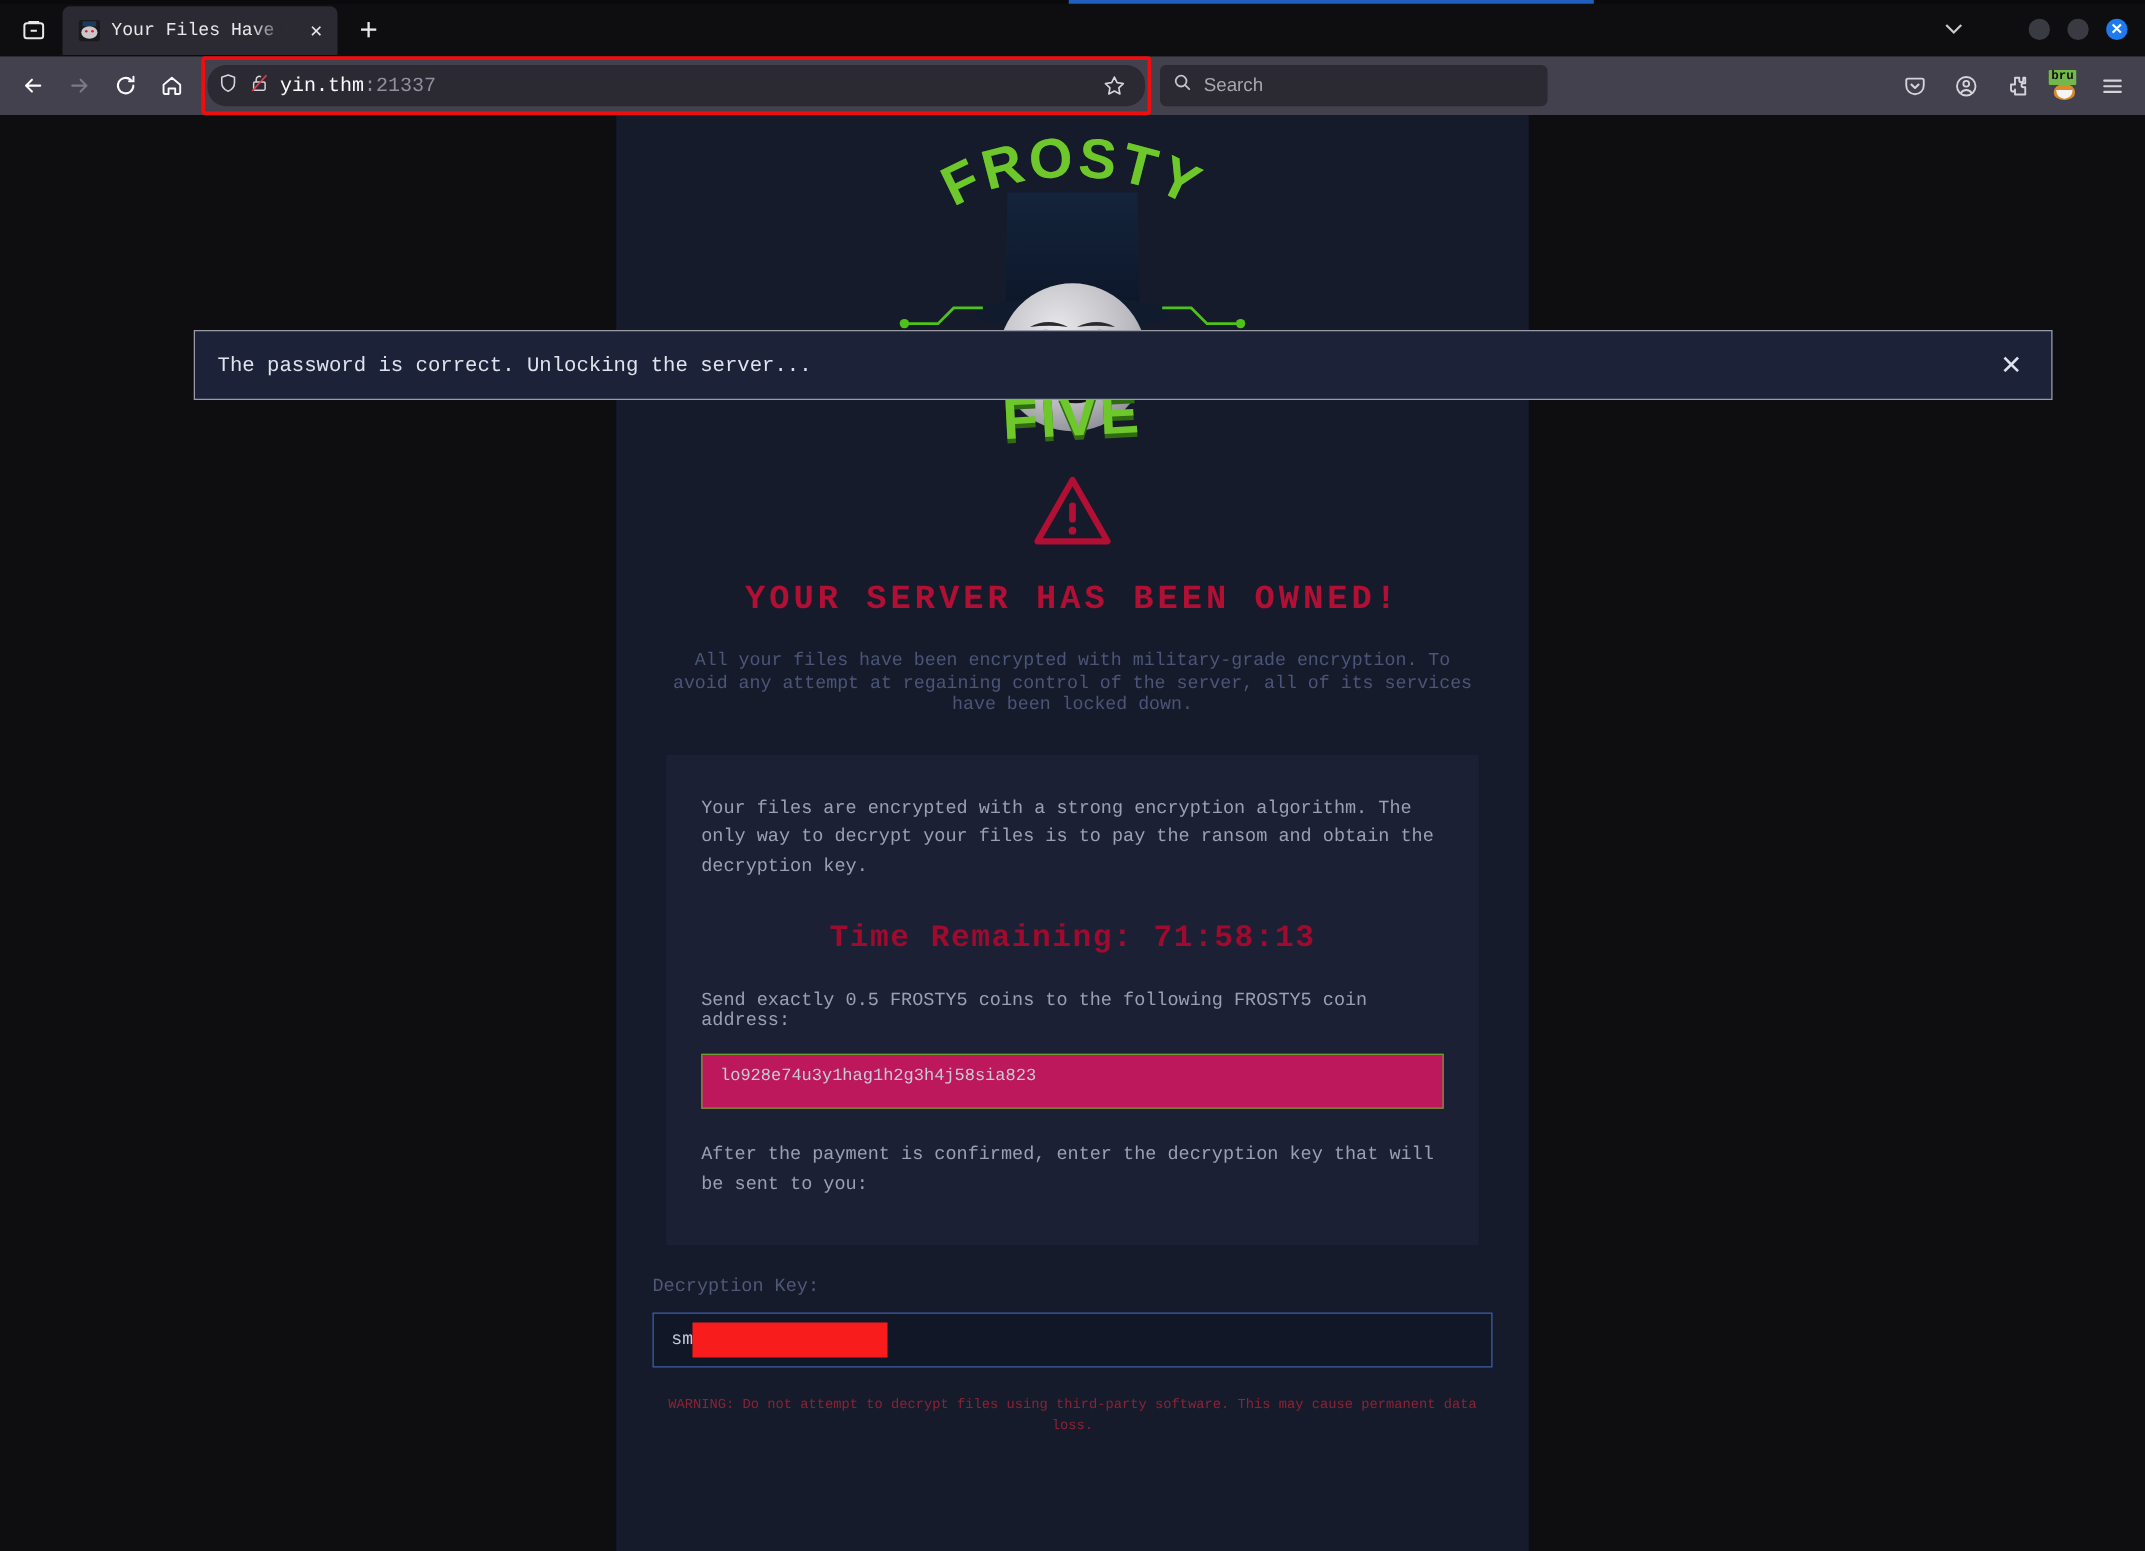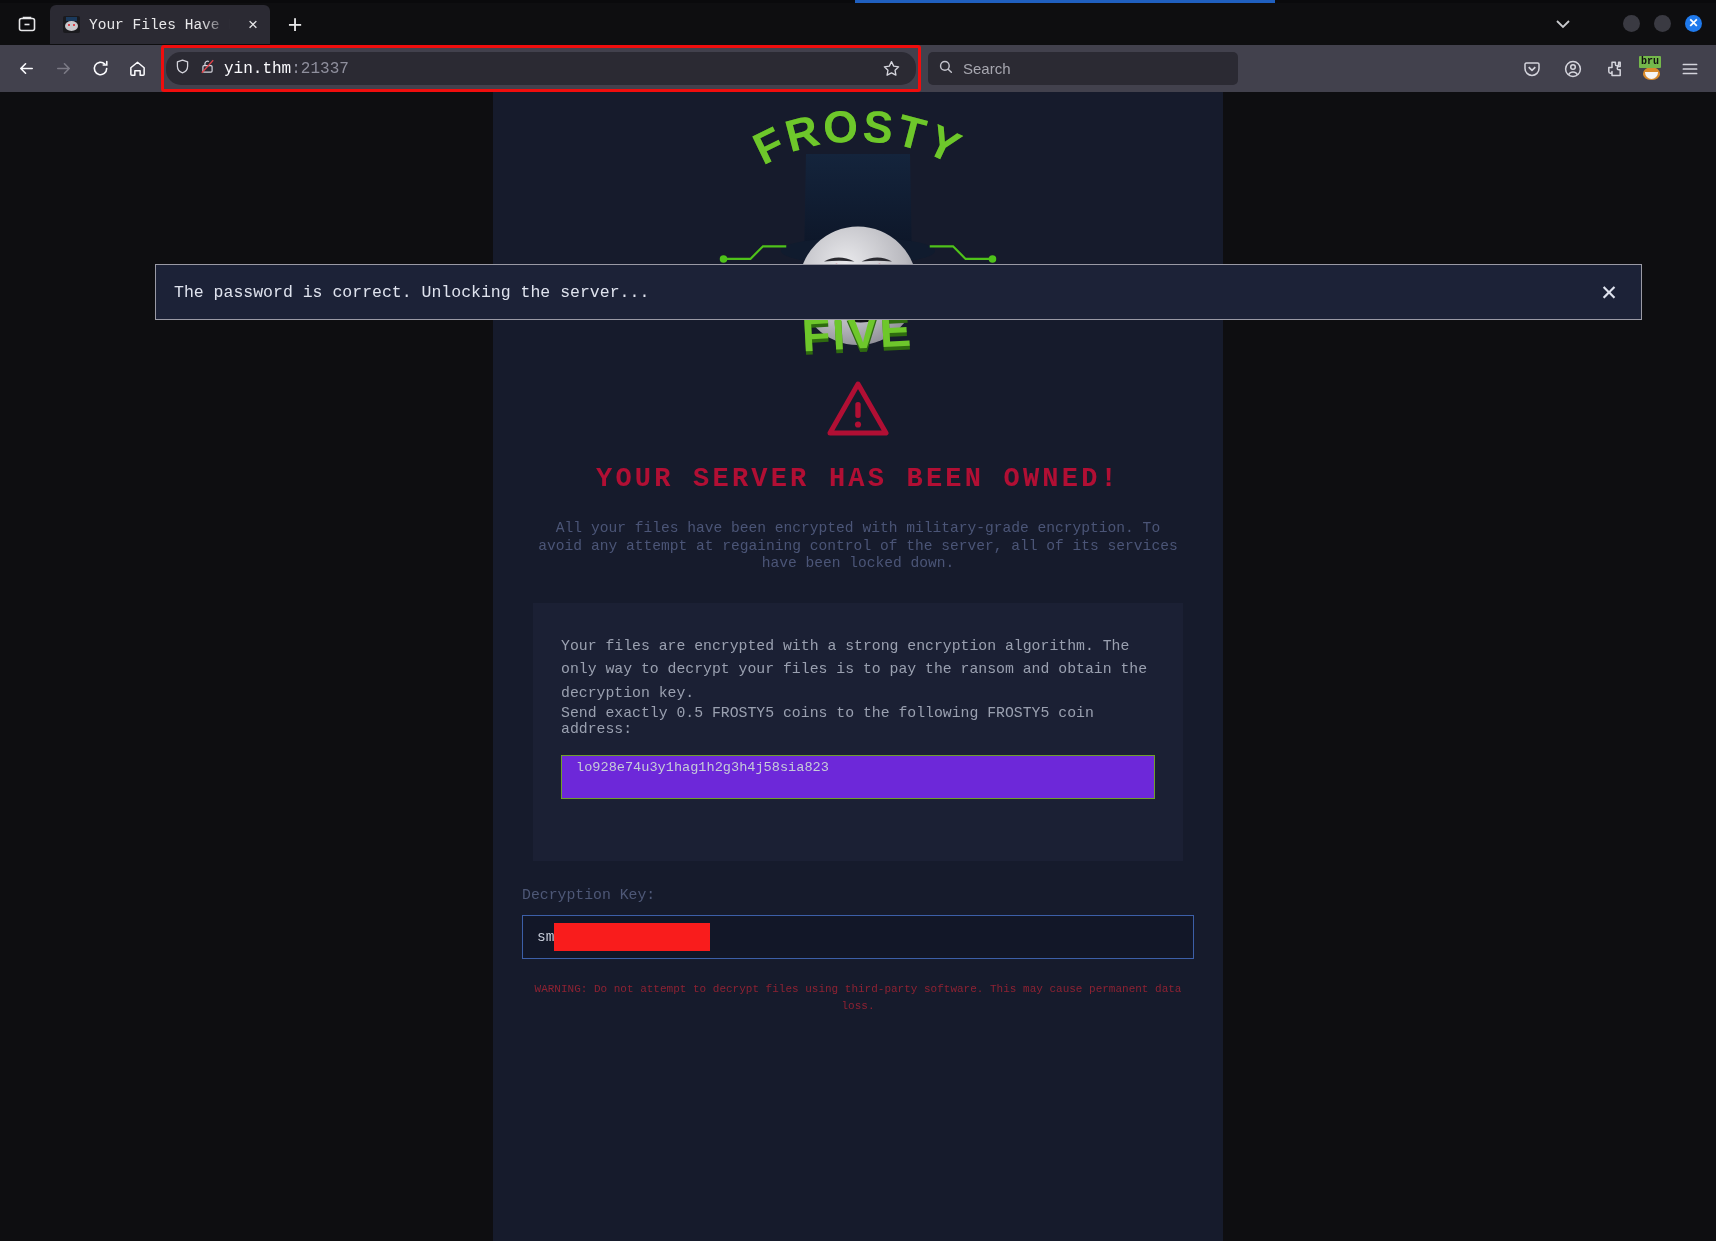--- a/index.html
+++ b/index.html
@@ -168,22 +168,22 @@
   }
   .timer {
     font-family: "Liberation Mono", monospace; font-size: 25px; font-weight: 700;
     color: #9e0b2e; text-align: center; letter-spacing: 1.2px; margin: 30px 0 28px;
   }
   .send-line {
     font-family: "Liberation Mono", monospace; font-size: 14.8px; color: #9aa0b0;
     margin-bottom: 18px;
   }
   .coin-addr {
-    width: 100%; height: 44px; background: #6d28d9; border: 1px solid #6f9f2c;
-    display: flex; align-items: flex-start; padding: 4px 14px; margin-bottom: 26px;
+    width: 100%; height: 44px; background: #be185d; border: 1px solid #6f9f2c;
+    display: flex; align-items: flex-end; padding: 17px 14px; margin-bottom: 26px;
   }
   .coin-addr span {
     font-family: "Liberation Mono", monospace; font-size: 13.6px; color: #c6cbd8;
   }
   .after-p {
     font-family: "Liberation Mono", monospace; font-size: 14.8px; line-height: 23.5px;
     color: #9aa0b0;
   }
 
   .key-section { width: 672px; }
@@ -427,24 +427,26 @@
             <circle cx="32" cy="44.5" r="3.1" fill="#b10f34"></circle>
           </svg>
         </div>
 
         <div class="owned-title">YOUR SERVER HAS BEEN OWNED!</div>
 
         <div class="intro">All your files have been encrypted with military-grade encryption. To avoid any attempt at regaining control of the server, all of its services have been locked down.</div>
 
         <div class="ransom-box">
           <div class="ransom-p">Your files are encrypted with a strong encryption algorithm. The only way to decrypt your files is to pay the ransom and obtain the decryption key.</div>
+          <div class="timer">Time Remaining: 71:58:13</div>
           <div class="send-line">Send exactly 0.5 FROSTY5 coins to the following FROSTY5 coin address:</div>
           <div class="coin-addr">
             <span>lo928e74u3y1hag1h2g3h4j58sia823</span>
           </div>
+          <div class="after-p">After the payment is confirmed, enter the decryption key that will be sent to you:</div>
         </div>
 
         <div class="key-section">
           <div class="key-label">Decryption Key:</div>
           <div class="key-input">
             <span class="typed">sm</span>
             <span class="redaction"></span>
           </div>
         </div>
 

